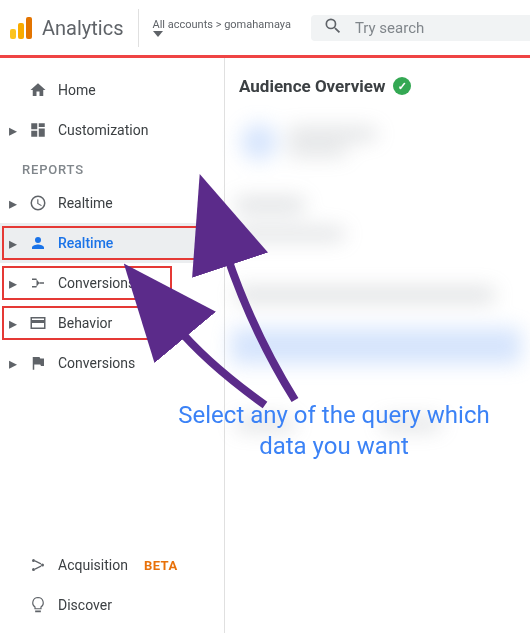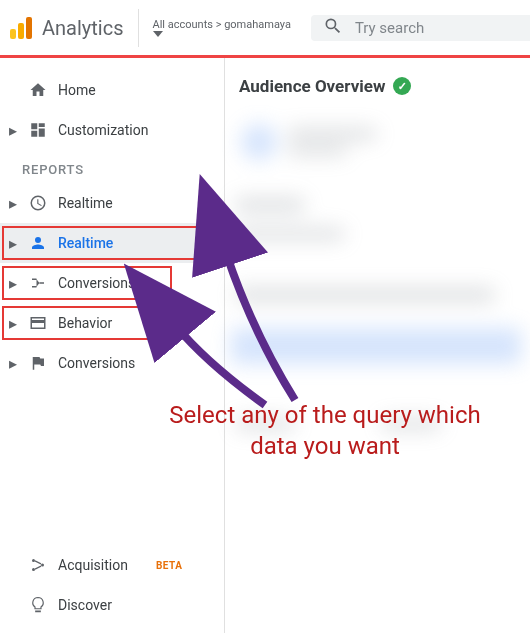--- a/index.html
+++ b/index.html
@@ -67,37 +67,37 @@
       padding: 12px 0 6px 22px; font-weight:500;
     }
     .redbox {
       position: absolute; border: 2px solid #e53935; pointer-events: none;
       left: 2px; height: 34px; width: 210px;
     }
     .redbox.r1 { top: 226px; }
     .redbox.r2 { top: 266px; width: 170px;}
     .redbox.r3 { top: 306px; width: 155px;}
     .bottom-nav { margin-top: auto; padding-bottom: 8px;}
-    .beta { font-size: 10px; color:#e8710a; margin-left:20px; font-weight:700; letter-spacing:.5px;}
+    .beta { font-size: 13px; color:#e8710a; margin-left:8px; font-weight:700; letter-spacing:.5px;}
     .main { flex: 1; padding: 18px 0 0 14px; position: relative;}
     .page-title { display:flex; align-items:center; gap:8px; font-size:17px; font-weight:700; color:#3c4043;}
     .shield {
       width:18px;height:18px;border-radius:50%;background:#34a853;
       display:flex;align-items:center;justify-content:center;
     }
     .shield::after{content:"✓";color:#fff;font-size:11px;font-weight:700;}
     .blur-area {
       position:absolute; top:60px; left:6px; right:0; bottom:0;
       filter: blur(10px); opacity:.35;
     }
     .blob{position:absolute;background:#9aa0a6;border-radius:6px;}
     .blob.c{background:#8ab4f8;}
     .annotation-text {
-      position:absolute; left:155px; top:400px; width:340px;
-      font-size:24px; color:#b91c1c; line-height:1.3; text-align:center;
+      position:absolute; left:164px; top:400px; width:340px;
+      font-size:24px; color:#3b82f6; line-height:1.3; text-align:center;
     }
     .arrow {
       position: absolute;
     }
     .arrow svg { overflow: visible; }
     .flex-spacer{flex:1;}
   </style>
 </head>
 <body>
 

